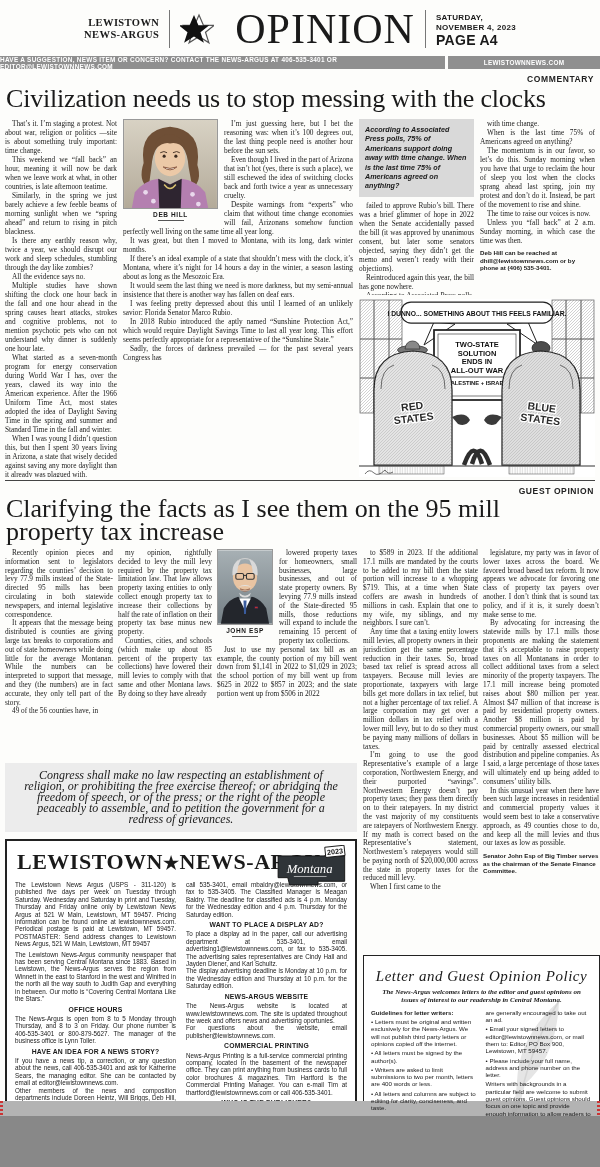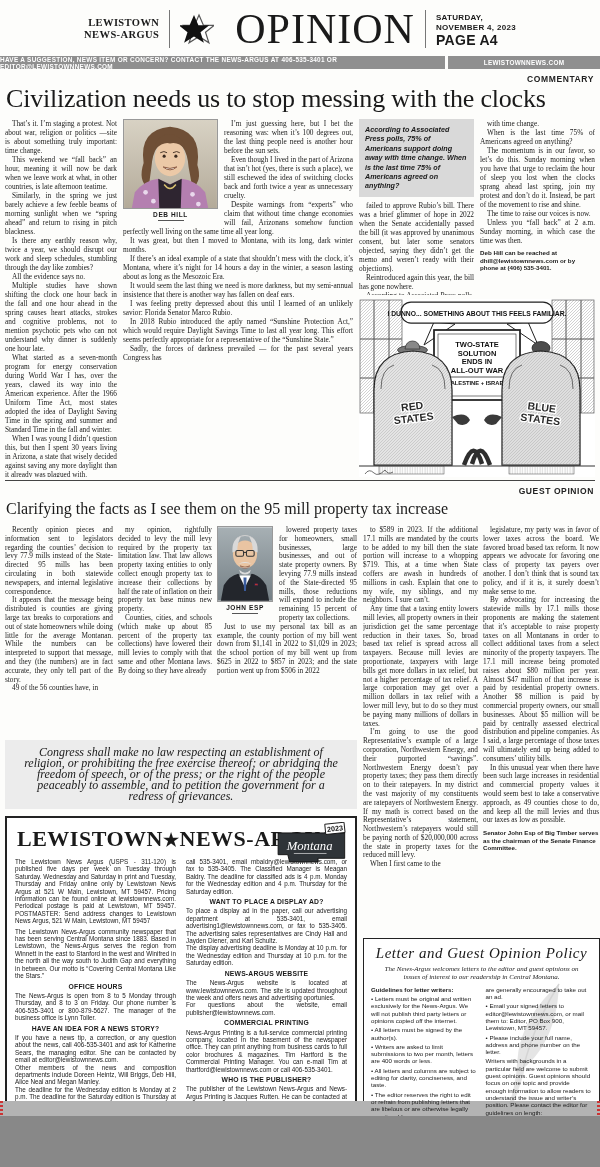--- a/index.html
+++ b/index.html
@@ -20,21 +20,21 @@
   .cbar { display:flex; height:13px; margin:2px 0 0; font-family:"Liberation Sans",sans-serif; }
   .cbar > div { background:#8f8f8f; color:#fff; font-size:6.4px; font-weight:bold; letter-spacing:.3px;
                 display:flex; align-items:center; justify-content:center; }
   .cbar .cleft { flex:1; margin-right:3px; }
   .cbar .cright { width:152px; }
 
   
   .kicker { font-family:"Liberation Sans",sans-serif; font-weight:bold; font-size:8.5px;
             letter-spacing:.6px; color:#222; padding:5px 6px 0;text-align:right; }
   h1.headline { font-size:26px; font-weight:500; line-height:28px; padding:1px 6px 6px; letter-spacing:-.2px; }
-  h2.headline { font-size:16px; font-weight:500; line-height:23px; padding:1px 6px 6px; }
+  h2.headline { font-size:26px; font-weight:500; line-height:23px; padding:1px 6px 6px; }
   .col p, .wraptext p { font-size:7.3px; line-height:9px; text-align:justify; text-indent:7px; }
   .bodyrow { display:flex; gap:6px; padding:0 5px; }
 
   
   .c-body { height:358px; overflow:hidden; }
   .c-col1 { width:112px; overflow:hidden; }
   .wrapblock { width:230px; overflow:hidden; }
   .rightregion { width:236px; }
   .cols45 { display:flex; gap:6px; height:176px; overflow:hidden; }
   .cols45 .col { width:115px; }
@@ -73,25 +73,25 @@
   .mh-name { font-family:"Liberation Serif",serif; font-weight:bold; font-size:22px; letter-spacing:.5px;
              padding:2px 0 6px 2px; }
   .mh-name .mh-star { font-size:18px; }
   .mt-logo { position:absolute; top:4px; right:6px; }
   .mh-cols { display:flex; gap:10px; }
   .mh-col { width:163px; font-size:6.3px; line-height:7.4px; }
   .mh-col p { margin-bottom:3px; text-align:justify; white-space:pre-line; }
   .mh-col h4 { font-size:6.8px; text-align:center; letter-spacing:.2px; margin:3px 0 2px; }
 
   
-  .policy-box { border:1.5px solid #222; margin-top:12px; padding:5px 7px; height:196px; overflow:hidden;
+  .policy-box { border:1.5px solid #222; margin-top:6px; padding:11px 7px; height:196px; overflow:hidden;
                 position:relative; background:#fff; }
   .p-title { font-family:"Liberation Serif",serif; font-style:italic; font-size:15px; text-align:center;
              letter-spacing:.5px; padding:1px 0 3px; }
-  .p-intro { font-style:italic; font-weight:normal; font-size:7px; line-height:8.4px; text-align:center;
+  .p-intro { font-style:italic; font-weight:bold; font-size:7px; line-height:8.4px; text-align:center;
              padding:0 6px 4px; border-bottom:0; }
   .p-cols { display:flex; gap:8px; position:relative; z-index:2; }
   .p-col { width:107px; font-family:"Liberation Sans",sans-serif; font-size:6.2px; line-height:7.3px; }
   .p-col p { margin-bottom:2px; }
   .p-guide { font-weight:bold; }
   .feather { position:absolute; right:30px; top:40px; opacity:.3; z-index:1; }
 
   
   .bottom-bar { position:absolute; left:0; right:0; bottom:0; height:15px; background:#b3b3b3;
                 display:flex; justify-content:space-between; }

